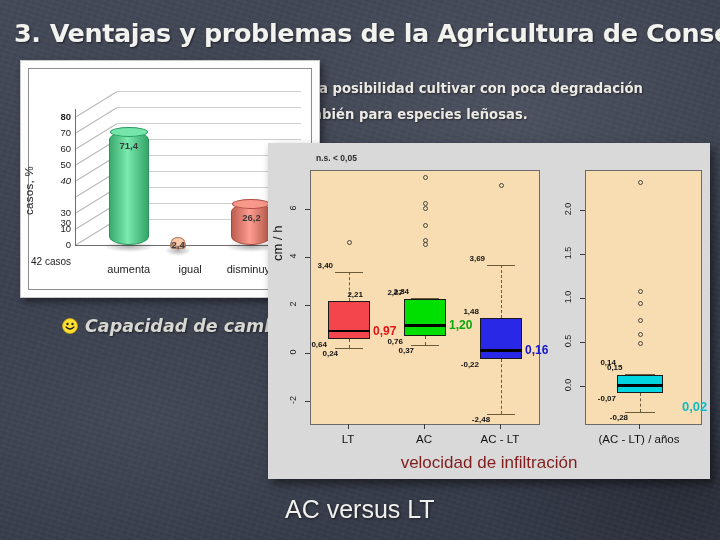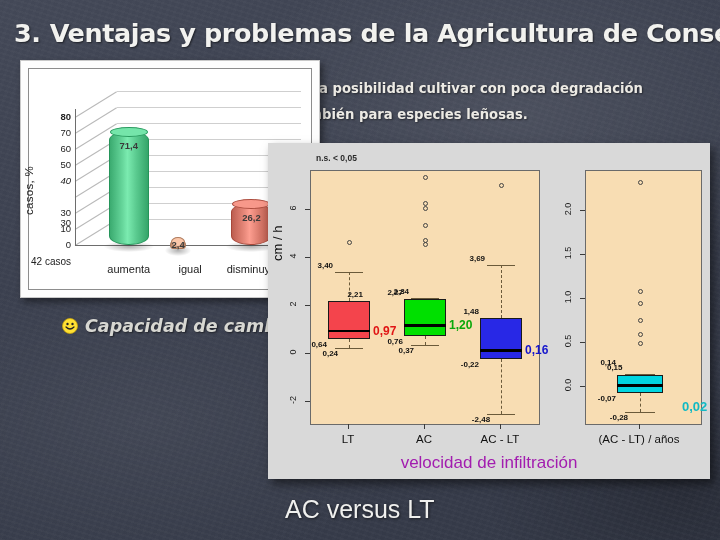--- a/index.html
+++ b/index.html
@@ -140,21 +140,21 @@
   .ytick {
     position:absolute; font-size:9px; color:#1a1a1a;
     transform: rotate(-90deg);
     white-space:nowrap;
   }
   .ytickmark { position:absolute; width:5px; height:1px; background:#3a3a3a; }
   .xtickmark { position:absolute; width:1px; height:5px; background:#3a3a3a; }
   .xcat { position:absolute; font-size:11.5px; color:#111; text-align:center; white-space:nowrap;}
   .bx-title {
     position:absolute; left:0; right:0; bottom:6px; text-align:center;
-    font-size:17px; color:#a21caf;
+    font-size:17px; color:#7f1d1d;
   }
   .box { position:absolute; border:1px solid #1a1a1a; }
   .median { position:absolute; height:2.5px; background:#000; }
   .whisker { position:absolute; width:0; border-left:1px dashed #6b5a3a; }
   .wcap { position:absolute; height:1px; background:#6b5a3a; }
   .outlier {
     position:absolute; width:5px; height:5px; border:1px solid #444;
     border-radius:50%; background:transparent;
   }
   .num-lab { position:absolute; font-size:8px; color:#111; font-weight:700; white-space:nowrap;}

